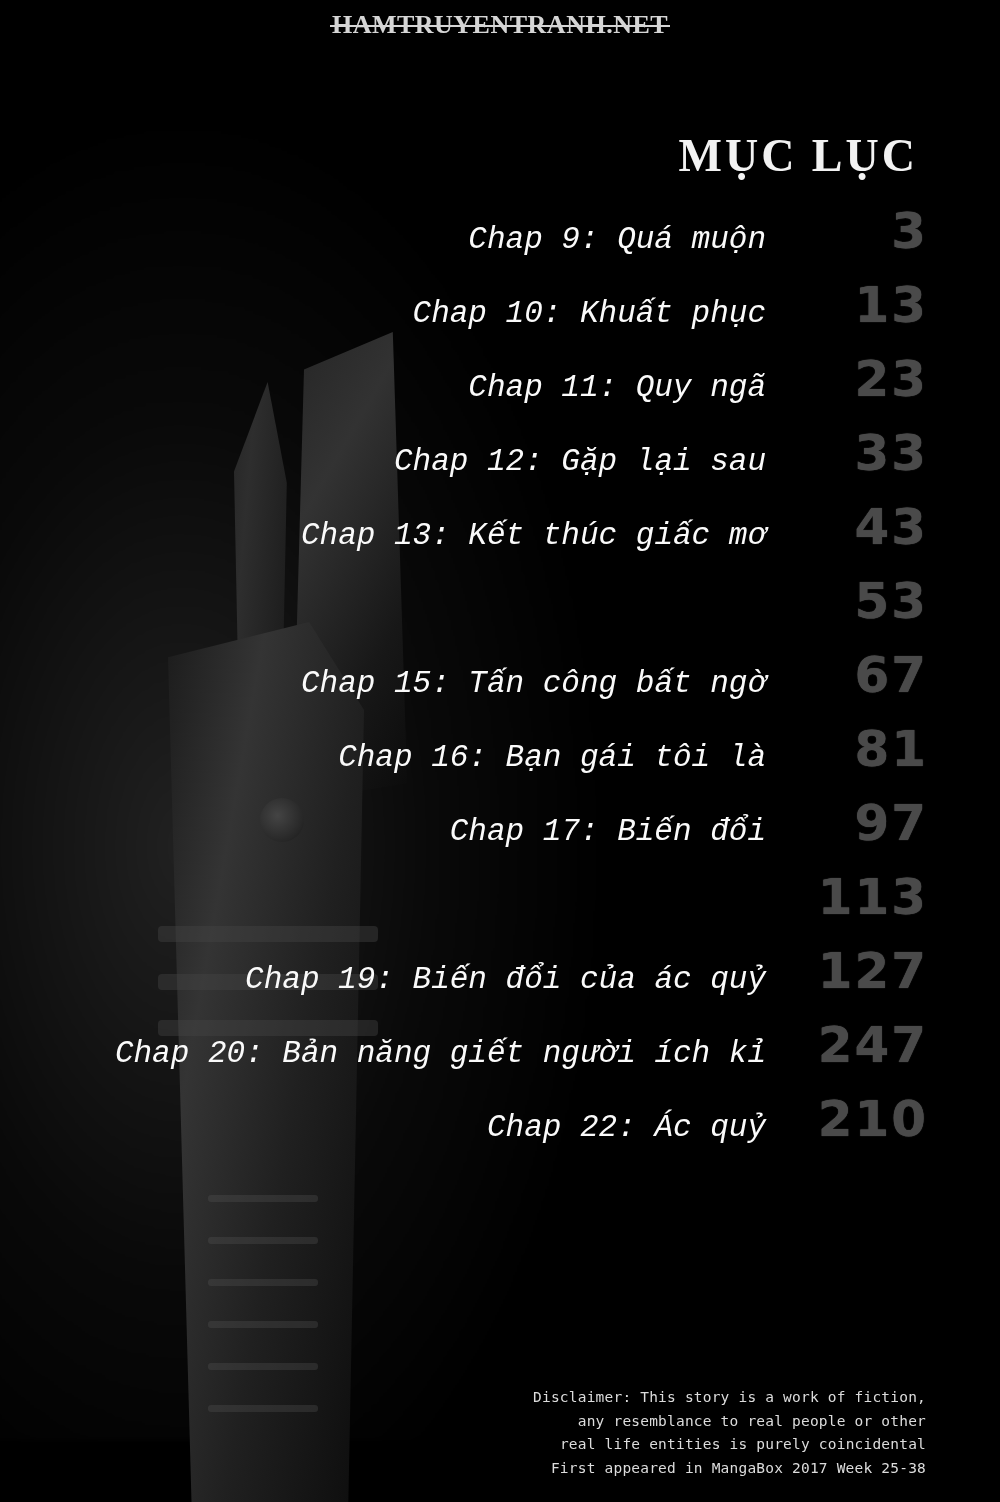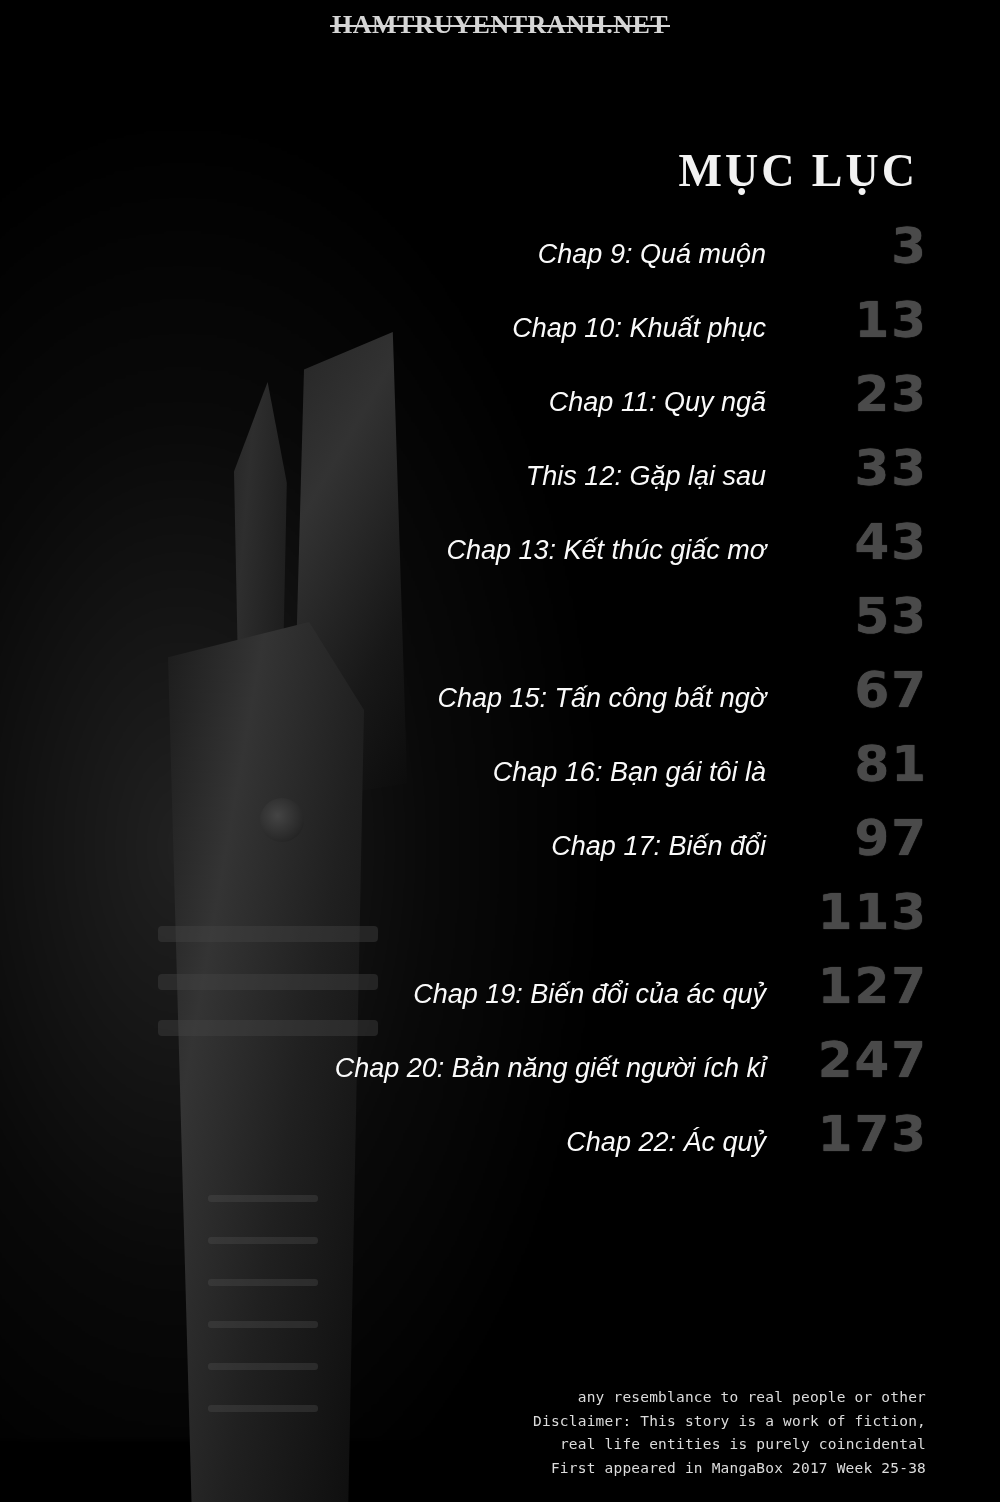--- a/index.html
+++ b/index.html
@@ -117,21 +117,21 @@
     width: 110px;
     height: 7px;
     background: rgba(90,90,90,0.3);
     border-radius: 3px;
   }
 
   
   .contents {
     position: absolute;
     right: 72px;
-    top: 144px;
+    top: 129px;
     width: 790px;
     text-align: right;
     margin-left: 24px;
   }
   .toc-title {
     color: #f2f2f2;
     font-family: "Liberation Serif", serif;
     font-weight: bold;
     font-size: 46px;
     letter-spacing: 3px;
@@ -145,22 +145,22 @@
   .toc-row {
     display: flex;
     align-items: baseline;
     justify-content: flex-end;
     gap: 22px;
     margin-bottom: 4px;
     height: 70px;
   }
   .toc-label {
     color: #fafafa;
-    font-family: Liberation Sans, sans-serif;
-    font-size: 27px;
+    font-family: Liberation Mono, monospace;
+    font-size: 31px;
     font-style: italic;
     white-space: nowrap;
     line-height: 70px;
   }
   .toc-page {
     color: #4a4a4a;
     font-family: "DejaVu Sans", sans-serif;
     font-weight: bold;
     font-size: 50px;
     letter-spacing: 2px;
@@ -222,21 +222,21 @@
       </li>
       <li class="toc-row">
         <span class="toc-label">Chap 10: Khuất phục</span>
         <span class="toc-page">13</span>
       </li>
       <li class="toc-row">
         <span class="toc-label">Chap 11: Quy ngã</span>
         <span class="toc-page">23</span>
       </li>
       <li class="toc-row">
-        <span class="toc-label">This 12: Gặp lại sau</span>
+        <span class="toc-label">Chap 12: Gặp lại sau</span>
         <span class="toc-page">33</span>
       </li>
       <li class="toc-row">
         <span class="toc-label">Chap 13: Kết thúc giấc mơ</span>
         <span class="toc-page">43</span>
       </li>
       <li class="toc-row">
         <span class="toc-page">53</span>
       </li>
       <li class="toc-row">
@@ -257,25 +257,25 @@
       <li class="toc-row">
         <span class="toc-label">Chap 19: Biến đổi của ác quỷ</span>
         <span class="toc-page">127</span>
       </li>
       <li class="toc-row">
         <span class="toc-label">Chap 20: Bản năng giết người ích kỉ</span>
         <span class="toc-page">247</span>
       </li>
       <li class="toc-row">
         <span class="toc-label">Chap 22: Ác quỷ</span>
-        <span class="toc-page">173</span>
+        <span class="toc-page">210</span>
       </li>
     </ul>
   </div>
 
   <div class="disclaimer">
+    <div>Disclaimer: This story is a work of fiction,</div>
     <div>any resemblance to real people or other</div>
-    <div>Disclaimer: This story is a work of fiction,</div>
     <div>real life entities is purely coincidental</div>
     <div>First appeared in MangaBox 2017 Week 25-38</div>
   </div>
 
 </div>
 
 </body></html>

